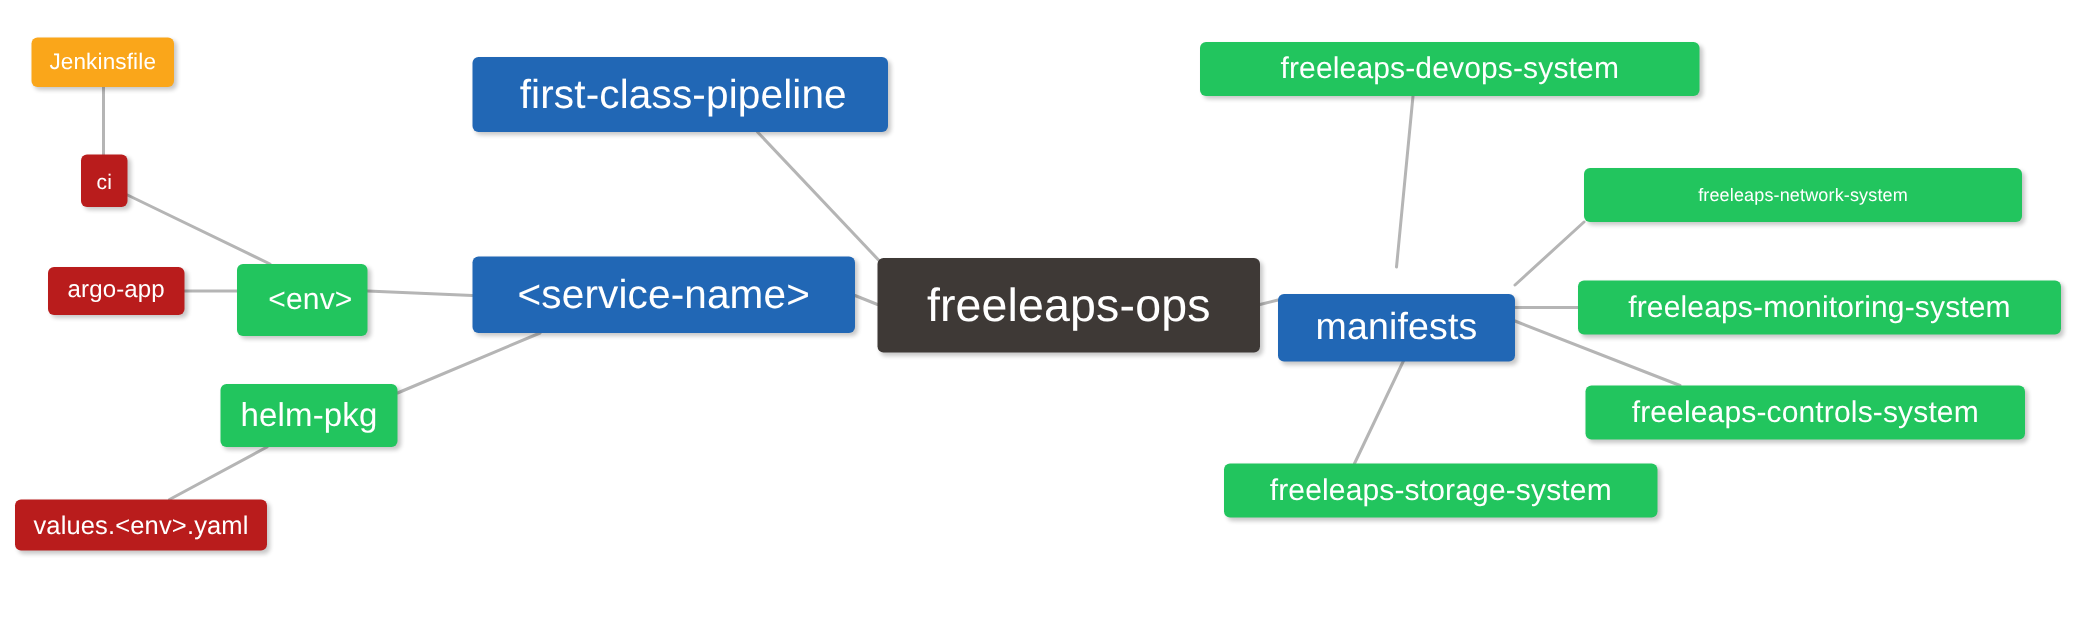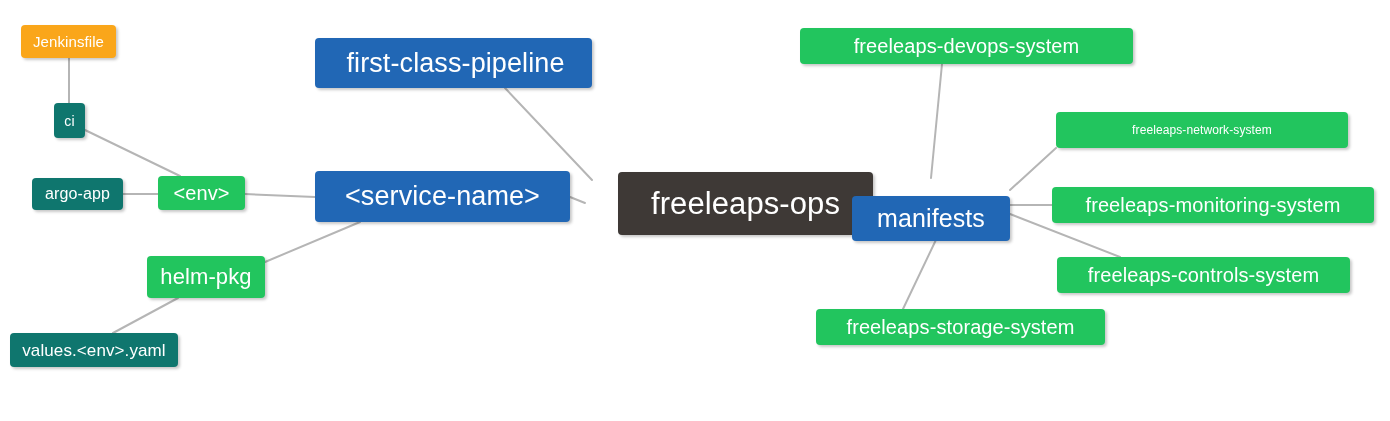--- a/index.html
+++ b/index.html
@@ -41,21 +41,21 @@
     line-height: 1;
     box-shadow: 2px 2px 3px rgba(0,0,0,0.22);
     padding: 0 10px;
     letter-spacing: 0.1px;
   }
   
   .c-root   { background: #3e3936; }
   .c-blue   { background: #2167b5; }
   .c-green  { background: #22c55e; }
   .c-orange { background: #faa61a; text-align: center; }
-  .c-red    { background: #0f766e; }
+  .c-red    { background: #b91c1c; }
 </style>
 </head>
 <body>
 
 <div id="mindmap">
   <svg id="edge-layer" width="1390" height="421" viewBox="0 0 1390 421">
       <line x1="585" y1="203" x2="570" y2="197" stroke="#b5b5b5" stroke-width="2" stroke-linecap="round"></line>
       <line x1="592" y1="180" x2="505" y2="88" stroke="#b5b5b5" stroke-width="2" stroke-linecap="round"></line>
       <line x1="840" y1="203" x2="852" y2="200" stroke="#b5b5b5" stroke-width="2" stroke-linecap="round"></line>
       <line x1="315" y1="197" x2="245" y2="194" stroke="#b5b5b5" stroke-width="2" stroke-linecap="round"></line>
@@ -64,33 +64,33 @@
       <line x1="158" y1="194" x2="123" y2="194" stroke="#b5b5b5" stroke-width="2" stroke-linecap="round"></line>
       <line x1="69" y1="103" x2="69" y2="58" stroke="#b5b5b5" stroke-width="2" stroke-linecap="round"></line>
       <line x1="178" y1="298" x2="113" y2="333" stroke="#b5b5b5" stroke-width="2" stroke-linecap="round"></line>
       <line x1="931" y1="178" x2="942" y2="64" stroke="#b5b5b5" stroke-width="2" stroke-linecap="round"></line>
       <line x1="1010" y1="190" x2="1056" y2="148" stroke="#b5b5b5" stroke-width="2" stroke-linecap="round"></line>
       <line x1="1010" y1="205" x2="1052" y2="205" stroke="#b5b5b5" stroke-width="2" stroke-linecap="round"></line>
       <line x1="1010" y1="214" x2="1120" y2="257" stroke="#b5b5b5" stroke-width="2" stroke-linecap="round"></line>
       <line x1="944" y1="223" x2="903" y2="309" stroke="#b5b5b5" stroke-width="2" stroke-linecap="round"></line>
     </svg>
   <div id="node-layer">
-      <div class="node c-root" style="left: 618px; top: 172px; width: 255px; height: 63px; font-size: 31px;">
+      <div class="node c-root" style="left: 585px; top: 172px; width: 255px; height: 63px; font-size: 31px;">
         <span>freeleaps-ops</span>
       </div>
       <div class="node c-blue" style="left: 315px; top: 171px; width: 255px; height: 51px; font-size: 27px; text-align: right;">
         <span>&lt;service-name&gt;</span>
       </div>
       <div class="node c-blue" style="left: 315px; top: 38px; width: 277px; height: 50px; font-size: 27px; padding-left: 14px;">
         <span>first-class-pipeline</span>
       </div>
       <div class="node c-blue" style="left: 852px; top: 178px; width: 158px; height: 45px; font-size: 25px; margin-top: 18px;">
         <span>manifests</span>
       </div>
-      <div class="node c-green" style="left: 158px; top: 176px; width: 87px; height: 34px; font-size: 20px;">
+      <div class="node c-green" style="left: 158px; top: 176px; width: 87px; height: 48px; font-size: 20px; justify-content: flex-end;">
         <span>&lt;env&gt;</span>
       </div>
       <div class="node c-green" style="left: 147px; top: 256px; width: 118px; height: 42px; font-size: 22px;">
         <span>helm-pkg</span>
       </div>
       <div class="node c-red" style="left: 54px; top: 103px; width: 31px; height: 35px; font-size: 14px;">
         <span>ci</span>
       </div>
       <div class="node c-red" style="left: 32px; top: 178px; width: 91px; height: 32px; font-size: 16px;">
         <span>argo-app</span>

